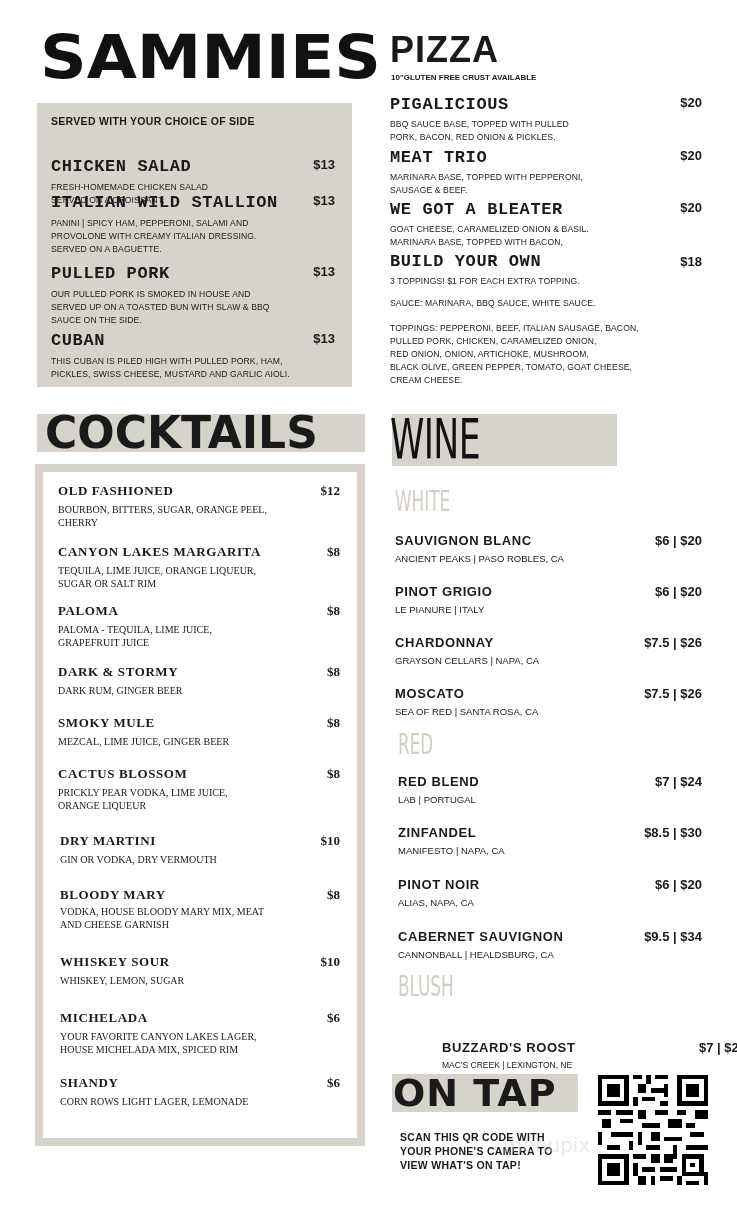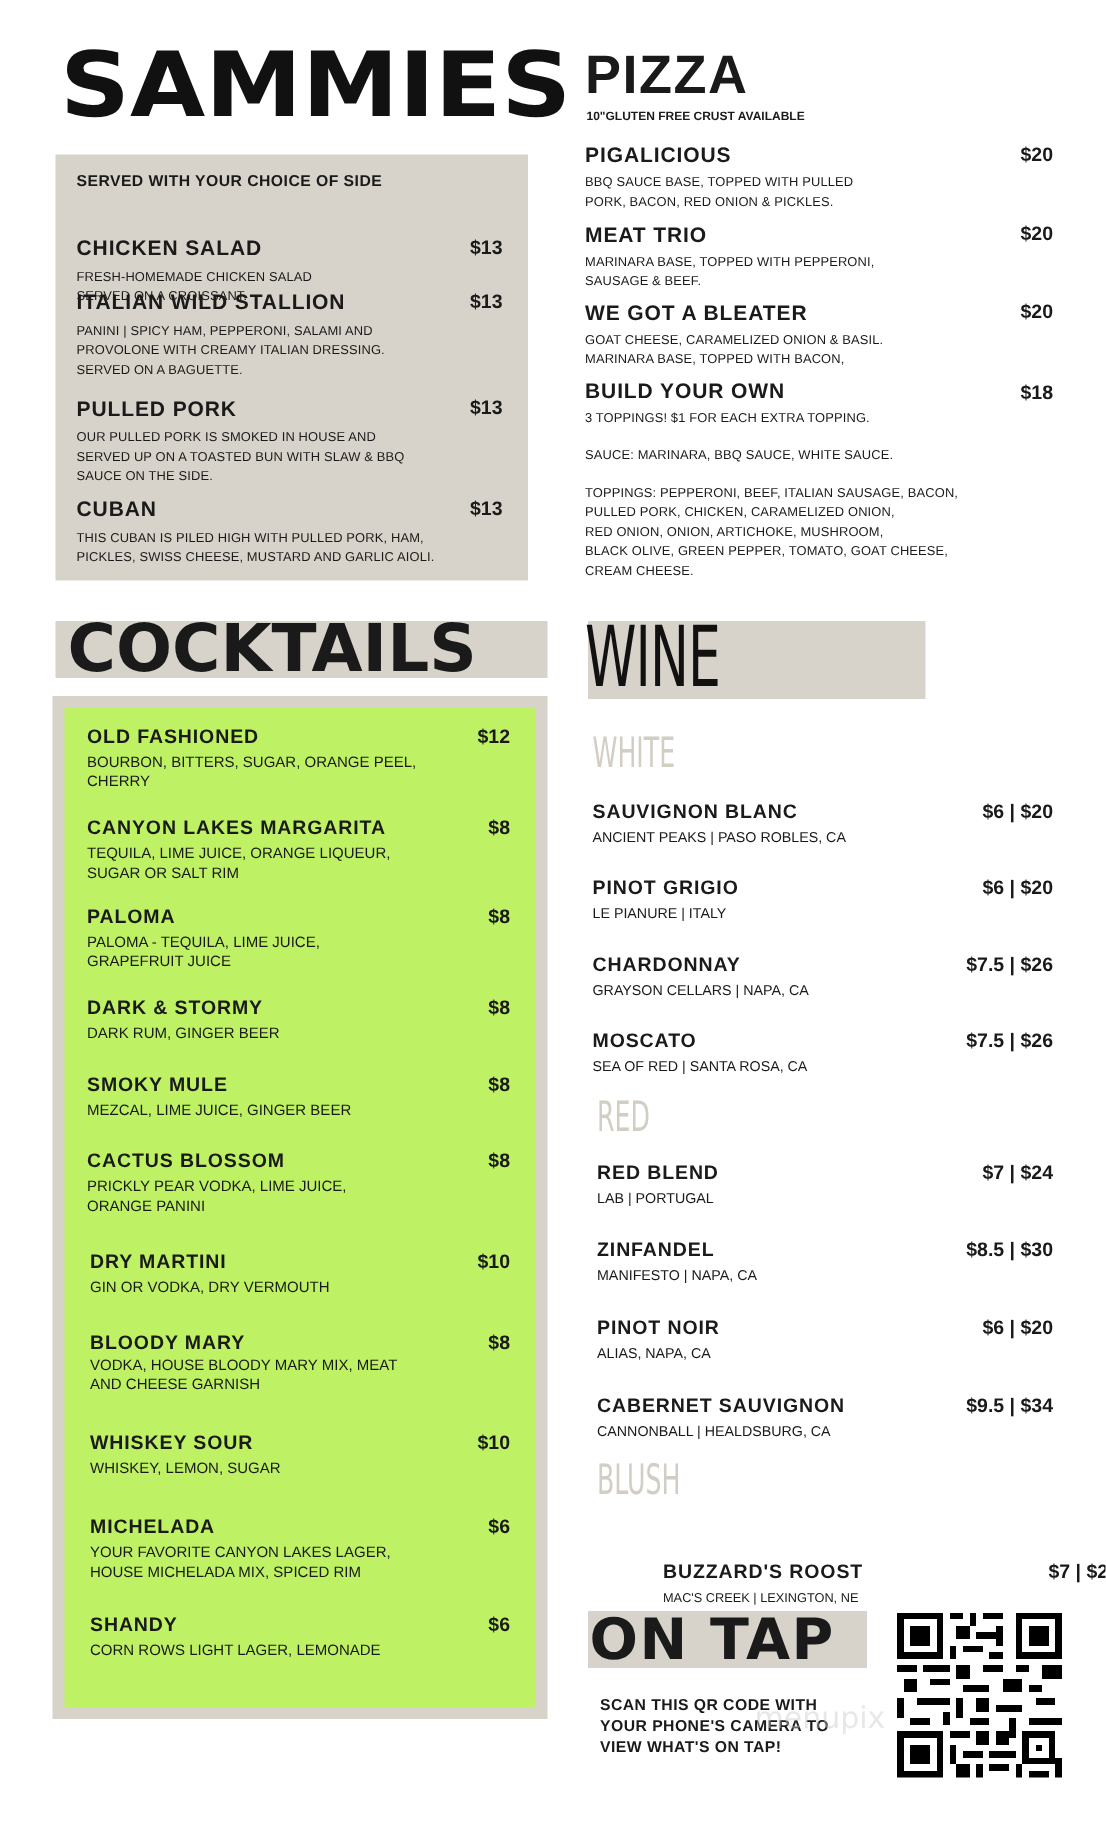--- a/index.html
+++ b/index.html
@@ -6,28 +6,28 @@
   body { width:737px; height:1229px; background:#ffffff; position:relative; overflow:hidden; font-family:"Liberation Sans", sans-serif; color:#1a1a1a; }
   .abs { position:absolute; }
   .title-outline { font-family:"DejaVu Sans", sans-serif; font-weight:bold; color:#111; letter-spacing:1px; }
   .sammies-title { left:40px; top:22px; font-size:60px; line-height:70px; letter-spacing:0px; transform:scaleX(1.08); transform-origin:left; }
   .pizza-title { left:390px; top:30px; font-size:36px; line-height:40px; font-family:"Liberation Sans", sans-serif; font-weight:bold; letter-spacing:1px; }
   .pizza-sub { left:391px; top:73px; font-size:8px; font-weight:bold; }
 
   .sammies-box { left:37px; top:103px; width:315px; height:284px; background:#d8d3ca; }
   .sm-intro { position:absolute; left:14px; top:12px; font-size:10.5px; font-weight:bold; letter-spacing:0.3px; }
   .item { position:absolute; }
-  .item-name { font-weight:bold; font-size:14px; letter-spacing:0.6px; }
+  .item-name { font-weight:bold; font-size:17px; letter-spacing:0.6px;font-family:Liberation Mono, monospace; }
   .item-price { position:absolute; font-weight:bold; font-size:13px; }
   .item-desc { font-size:8.6px; line-height:13px; margin-top:5px; letter-spacing:0.1px; }
 
   .cocktails-band { left:37px; top:414px; width:328px; height:38px; background:#d8d3ca; }
   .cocktails-title { left:45px; top:405px; font-size:44px; line-height:56px; font-family:"DejaVu Sans", sans-serif; font-weight:bold; letter-spacing:0px; }
   .cocktails-box { left:35px; top:464px; width:330px; height:682px; background:#d8d3ca; }
-  .cocktails-inner { position:absolute; left:8px; top:8px; right:8px; bottom:8px; background:#bef264; }
+  .cocktails-inner { position:absolute; left:8px; top:8px; right:8px; bottom:8px; background:#ffffff;font-family:Liberation Serif, serif; }
   .ck-name { font-weight:bold; font-size:13px; letter-spacing:0.6px; }
   .ck-desc { font-size:10px; line-height:12.5px; margin-top:5px; }
 
   .wine-band { left:392px; top:414px; width:225px; height:52px; background:#d8d3ca; }
   .wine-title { left:390px; top:406px; font-size:56px; line-height:66px; font-family:"DejaVu Sans", sans-serif; transform:scaleX(0.62); transform-origin:left; font-weight:normal; color:#111; letter-spacing:-1px; }
   .wine-cat { font-family:"DejaVu Sans", sans-serif; color:#d3cec4; font-size:28px; transform:scaleX(0.6); transform-origin:left; letter-spacing:0; }
   .w-name { font-weight:bold; font-size:13px; letter-spacing:0.6px; }
   .w-desc { font-size:9.5px; margin-top:5px; }
 
   .ontap-band { left:392px; top:1074px; width:186px; height:38px; background:#d8d3ca; }
@@ -165,21 +165,21 @@
       <div class="item-price" style="right:0;top:0;">$8</div>
       <div class="ck-desc">
           <div>MEZCAL, LIME JUICE, GINGER BEER</div>
         </div>
     </div>
     <div class="item" style="left:15px;top:294px;width:282px;">
       <div class="ck-name">CACTUS BLOSSOM</div>
       <div class="item-price" style="right:0;top:0;">$8</div>
       <div class="ck-desc">
           <div>PRICKLY PEAR VODKA, LIME JUICE,</div>
-          <div>ORANGE PANINI</div>
+          <div>ORANGE LIQUEUR</div>
         </div>
     </div>
     <div class="item" style="left:17px;top:361px;width:280px;">
       <div class="ck-name">DRY MARTINI</div>
       <div class="item-price" style="right:0;top:0;">$10</div>
       <div class="ck-desc">
           <div>GIN OR VODKA, DRY VERMOUTH</div>
         </div>
     </div>
     <div class="item" style="left:17px;top:415px;width:280px;">

